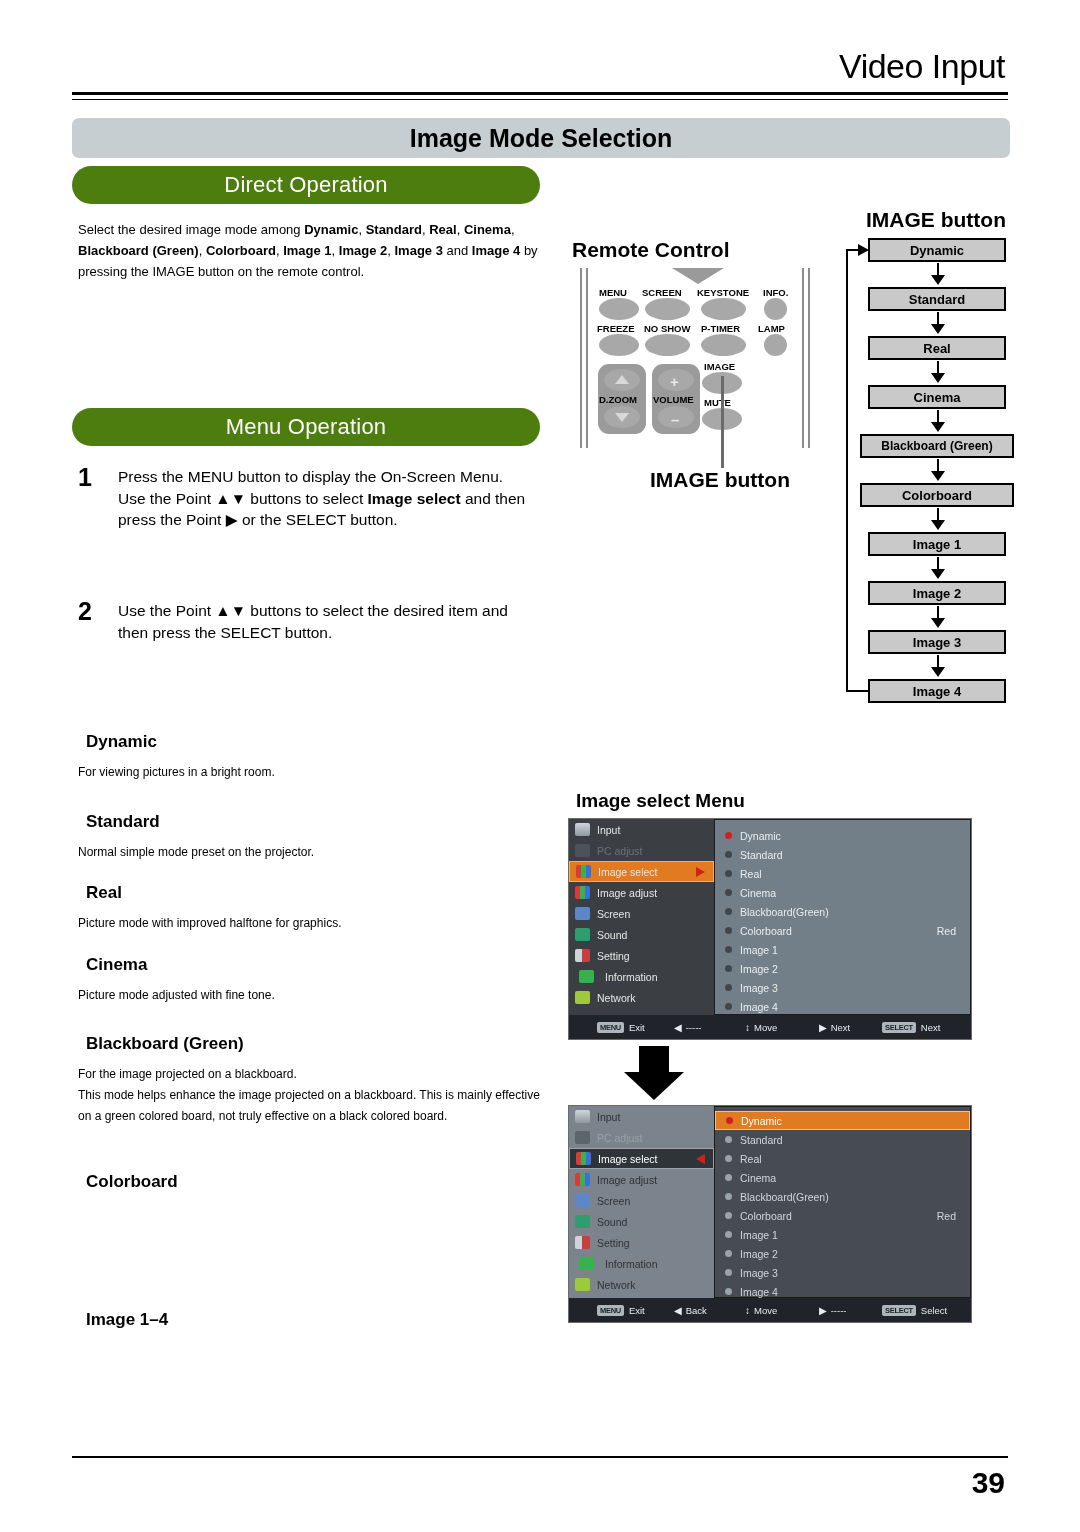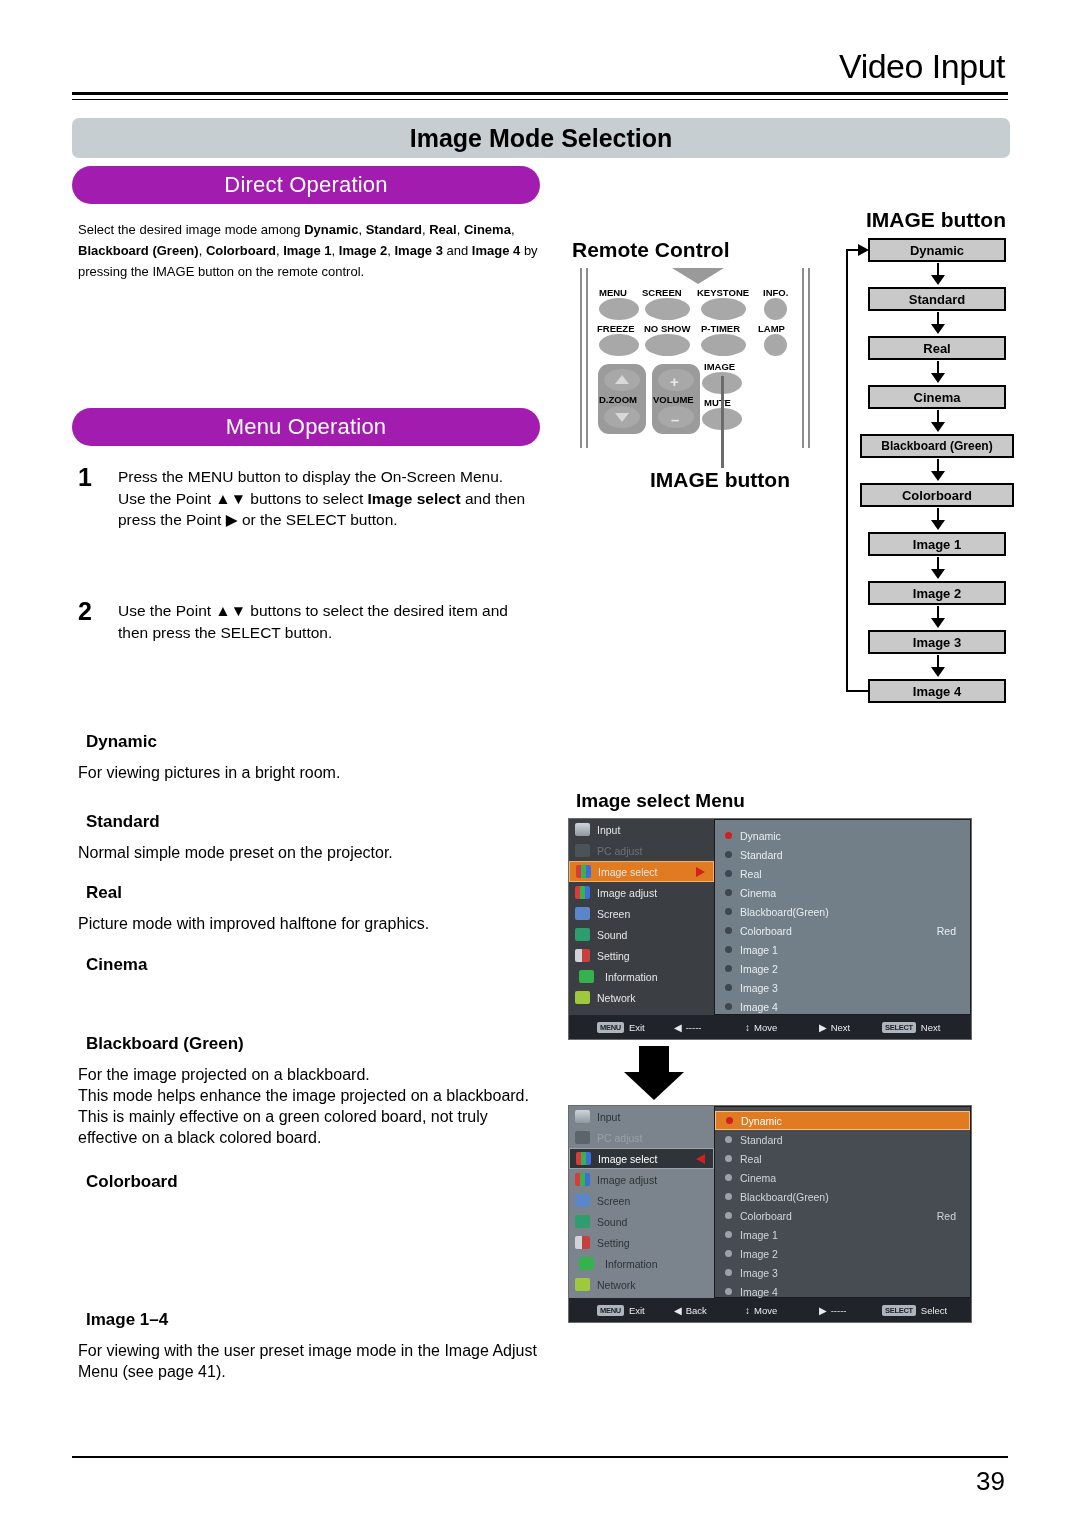--- a/index.html
+++ b/index.html
@@ -23,21 +23,21 @@
   
   .sec-bar {
     position: absolute; left: 72px; top: 118px; width: 938px; height: 40px;
     background: #c7ced2; border-radius: 7px;
     display: flex; align-items: center; justify-content: center;
   }
   .sec-bar span { font-size: 25px; font-weight: bold; }
 
   
   .pill {
-    position: absolute; background: #a21caf; border-radius: 22px;
+    position: absolute; background: #4d7c0f; border-radius: 22px;
     display: flex; align-items: center; justify-content: center;
   }
   .pill span { color: #fff; font-size: 22px; letter-spacing: 0.2px; }
   #pill-direct { left: 72px; top: 166px; width: 468px; height: 38px; }
   #pill-menu   { left: 72px; top: 408px; width: 468px; height: 38px; }
 
   
   .body-text { font-size: 13px; line-height: 21px; }
   #direct-para { position: absolute; left: 78px; top: 219px; width: 470px; }
   #direct-para b { font-weight: bold; }
@@ -45,21 +45,21 @@
   .step { position: absolute; display: flex; }
   .step .num { font-size: 25px; font-weight: bold; width: 40px; flex: 0 0 40px; line-height: 22px; }
   .step .txt { font-size: 15.5px; line-height: 21.5px; width: 410px; }
   .step .txt b { font-weight: bold; }
   #step-1 { left: 78px; top: 466px; }
   #step-2 { left: 78px; top: 600px; }
 
   
   .mode { position: absolute; left: 78px; width: 470px; }
   .mode h3 { font-size: 17px; font-weight: bold; margin-left: 8px; }
-  .mode p { font-size: 16px; line-height: 21px; margin-top: 10px; }
+  .mode p { font-size: 12px; line-height: 21px; margin-top: 10px; }
   #mode-dynamic    { top: 732px; }
   #mode-standard   { top: 812px; }
   #mode-real       { top: 883px; }
   #mode-cinema     { top: 955px; }
   #mode-blackboard { top: 1034px; }
   #mode-colorboard { top: 1172px; }
   #mode-image14    { top: 1310px; }
 
   
   #remote-label { position: absolute; left: 572px; top: 238px; font-size: 21px; font-weight: bold; }
@@ -171,21 +171,21 @@
   #big-arrow { position: absolute; left: 624px; top: 1046px; width: 60px; height: 54px; }
   #big-arrow .shaft { position: absolute; left: 15px; top: 0; width: 30px; height: 28px; background: #000; }
   #big-arrow .head {
     position: absolute; left: 0; top: 26px; width: 0; height: 0;
     border-left: 30px solid transparent; border-right: 30px solid transparent;
     border-top: 28px solid #000;
   }
 
   
   #foot-rule { position: absolute; left: 72px; right: 72px; top: 1456px; height: 2px; background: #000; }
-  #page-num { position: absolute; right: 75px; top: 1466px; font-size: 26px; font-weight: normal; }
+  #page-num { position: absolute; right: 75px; top: 1466px; font-size: 30px; font-weight: bold; }
 </style>
 </head>
 <body>
 
 <div class="page">
 
   <div class="hdr-title">Video Input</div>
   <div class="hdr-rule-1"></div>
   <div class="hdr-rule-2"></div>
 
@@ -220,32 +220,32 @@
   <div class="mode" id="mode-standard">
     <h3>Standard</h3>
     <p>Normal simple mode preset on the projector.</p>
   </div>
   <div class="mode" id="mode-real">
     <h3>Real</h3>
     <p>Picture mode with improved halftone for graphics.</p>
   </div>
   <div class="mode" id="mode-cinema">
     <h3>Cinema</h3>
+    <p>Picture mode adjusted with fine tone.</p>
   </div>
   <div class="mode" id="mode-blackboard">
     <h3>Blackboard (Green)</h3>
     <p style="white-space:pre-line">For the image projected on a blackboard.
 This mode helps enhance the image projected on a blackboard. This is mainly effective on a green colored board, not truly effective on a black colored board.</p>
   </div>
   <div class="mode" id="mode-colorboard">
     <h3>Colorboard</h3>
   </div>
   <div class="mode" id="mode-image14">
     <h3>Image 1–4</h3>
-    <p>For viewing with the user preset image mode in the Image Adjust Menu (see page 41).</p>
   </div>
 
   <div id="remote-label">Remote Control</div>
   <div id="remote">
     <div class="rm-edge l1"></div>
     <div class="rm-edge l2"></div>
     <div class="rm-edge r1"></div>
     <div class="rm-edge r2"></div>
     <div class="rm-chev"></div>
 

